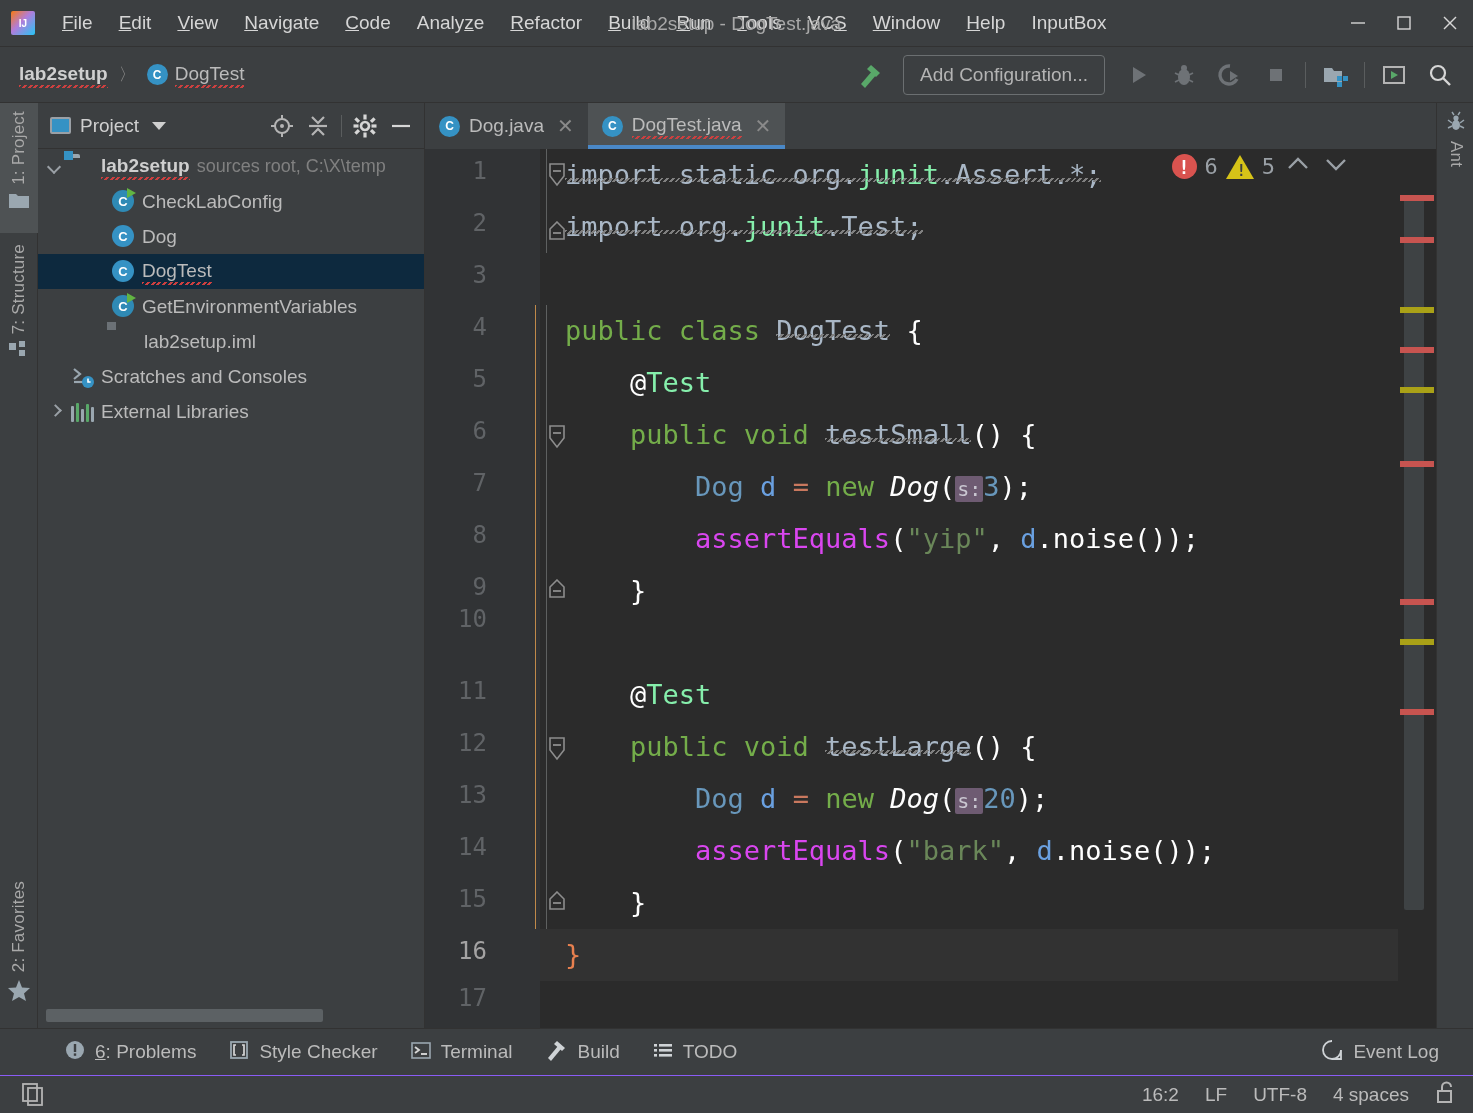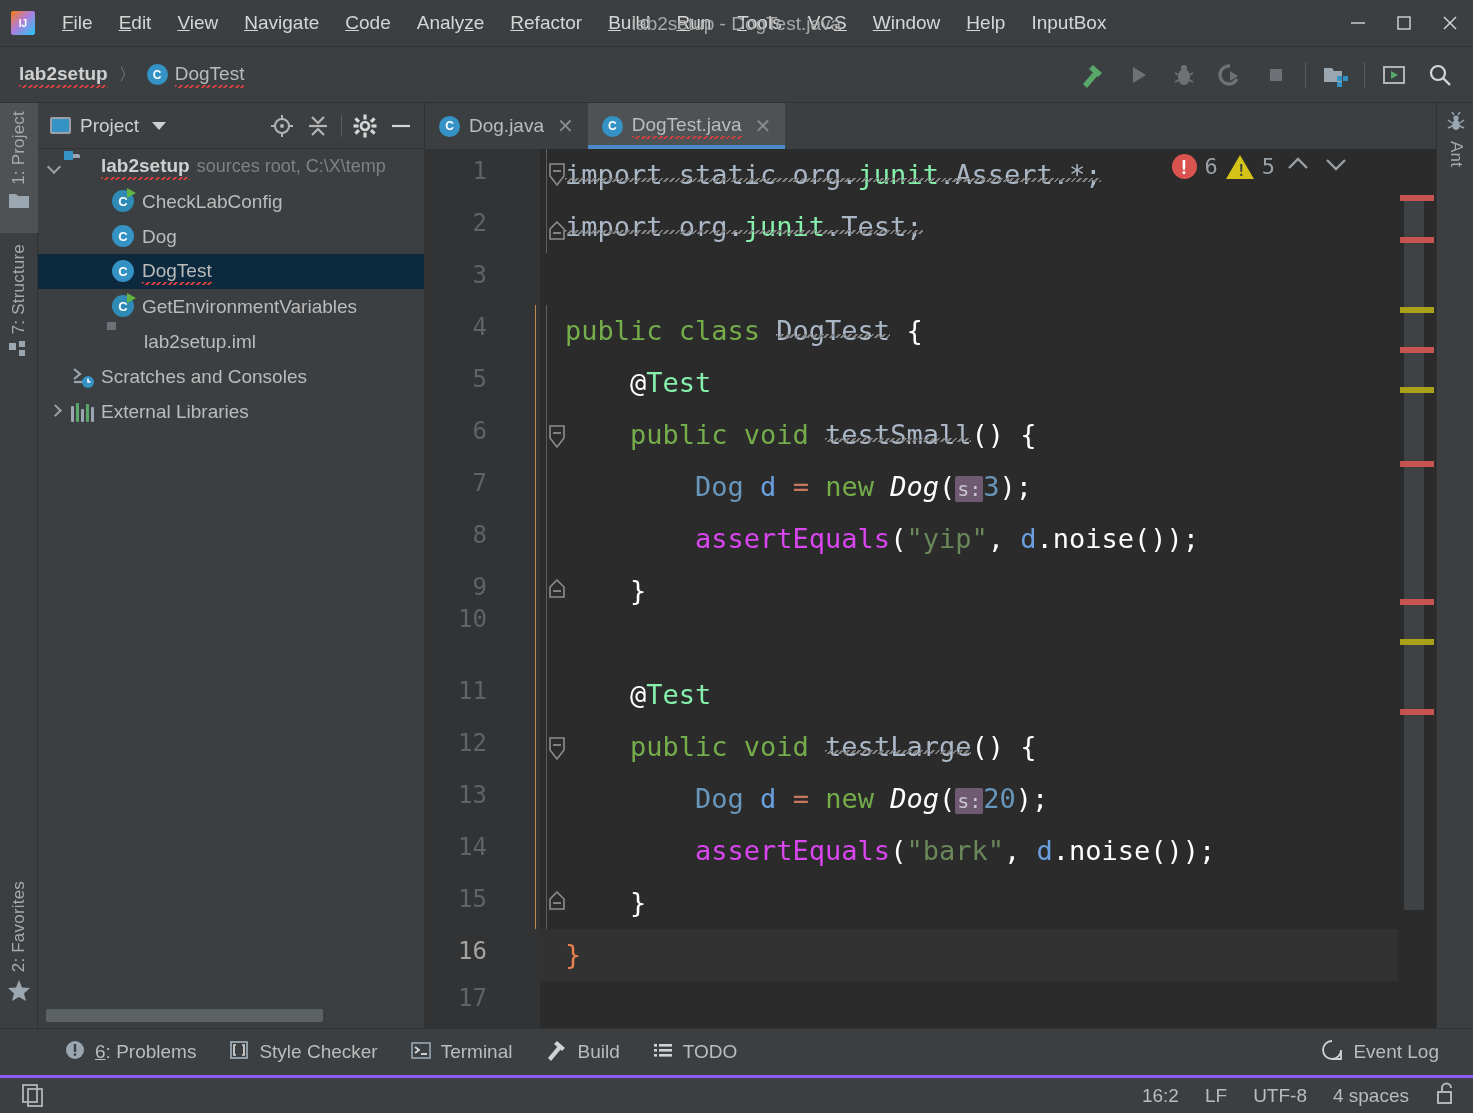--- a/index.html
+++ b/index.html
@@ -150,21 +150,21 @@
   
   .rightstripe{position:absolute;left:1436px;top:103px;width:37px;height:925px;background:#3c3f41;
                border-left:1px solid #323232;}
 
   
   .bottombar{position:absolute;left:0;top:1028px;width:1473px;height:47px;background:#3c3f41;
              border-top:1px solid #323232;display:flex;align-items:center;}
   .bb-item{display:flex;align-items:center;gap:9px;font-size:19px;color:#bbbbbb;padding:4px 16px;cursor:default;}
   .bb-right{margin-left:auto;display:flex;align-items:center;padding-right:18px;}
   .statusbar{position:absolute;left:0;top:1075px;width:1473px;height:38px;background:#3c3f41;
-             border-top:3px solid #8b5cf6;display:flex;align-items:center;}
+             border-top:1px solid #8b5cf6;display:flex;align-items:center;}
   .sb-left{display:flex;align-items:center;padding-left:10px;}
   .sb-right{margin-left:auto;display:flex;align-items:center;gap:26px;padding-right:16px;
             font-size:19px;color:#bbbbbb;}
   .sb-right span{cursor:default;}
 </style>
 </head>
 <body>
 
 <div class="app">
 
@@ -218,20 +218,21 @@
         <span class="wavy">DogTest</span>
       </div>
     </div>
     <div class="toolbar-right">
       <div class="tb-btn">
         <svg width="30" height="30" viewBox="0 0 30 30">
             <path d="M6 24 L18 10 L22 14 L10 28 Z" fill="#59a869"></path>
             <path d="M16 5 L25 13 L21 17 L12 9 Z" fill="#59a869"></path>
           </svg>
       </div>
+      <div class="addcfg">Add Configuration...</div>
       <div class="tb-btn">
         <svg width="26" height="26" viewBox="0 0 26 26">
             <path d="M8 5 L21 13 L8 21 Z" fill="#6e7276"></path>
           </svg>
       </div>
       <div class="tb-btn">
         <svg width="26" height="26" viewBox="0 0 26 26">
           <ellipse cx="13" cy="15" rx="6" ry="8" fill="#6e7276"></ellipse>
           <circle cx="13" cy="6" r="3" fill="#6e7276"></circle>
           <line x1="4" y1="11" x2="8" y2="13" stroke="#6e7276" stroke-width="1.8"></line>

